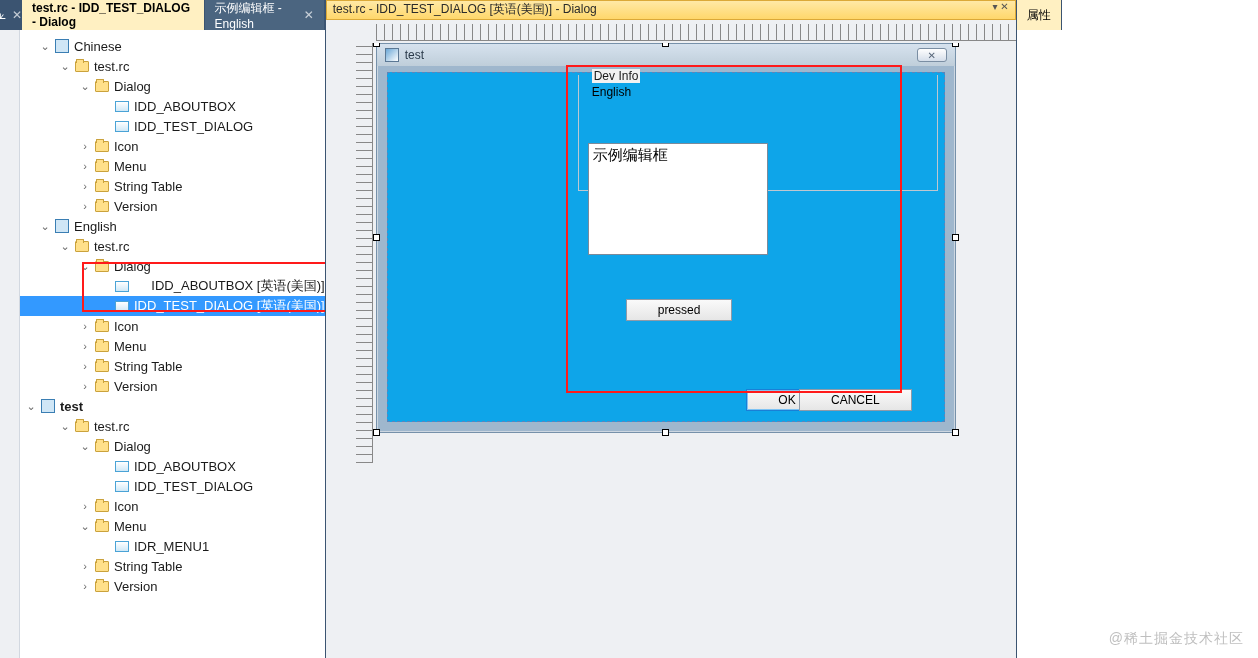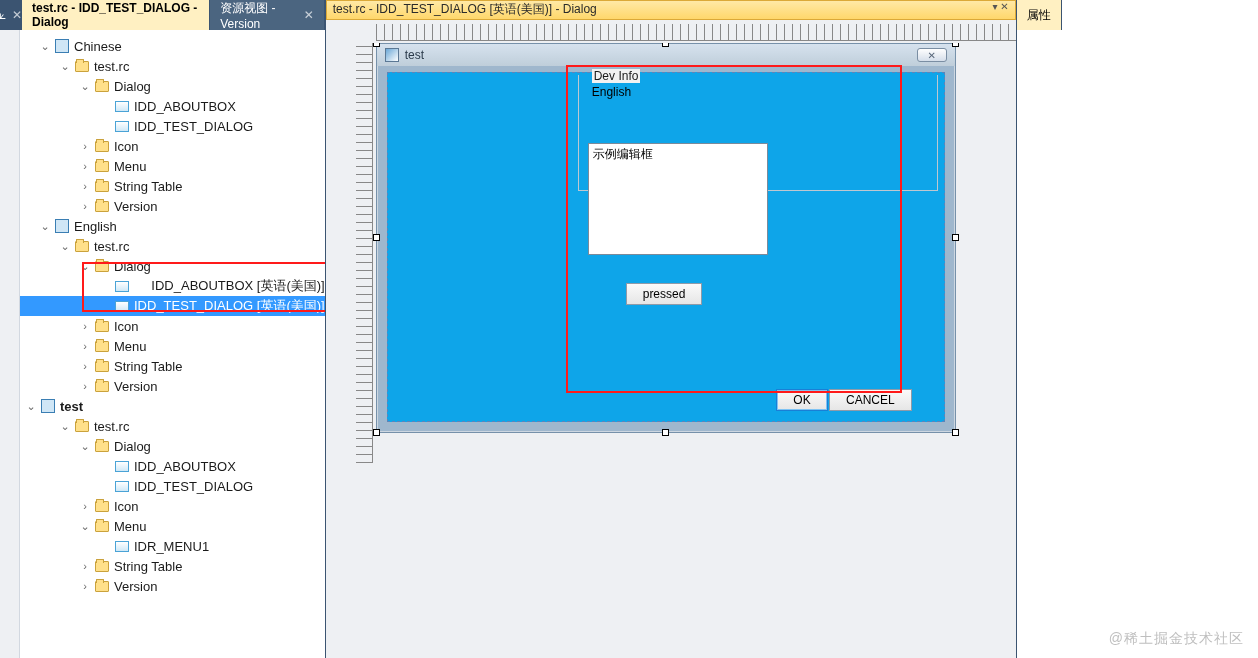--- a/index.html
+++ b/index.html
@@ -37,22 +37,22 @@
 
 .dlg-win { position: absolute; left: 42px; top: 0; width: 580px; height: 390px; border: 1px solid #7691aa; background: #9fb7cd; box-shadow: 0 0 0 1px #cdd7e1 inset; }
 .dlg-title { height: 22px; display: flex; align-items: center; padding: 0 8px; background: linear-gradient(#d6e2ee,#bfceda); color: #2a3a4a; font-size: 12px; }
 .dlg-title .logo { width: 14px; height: 14px; border: 1px solid #5b7894; background: linear-gradient(135deg,#6aa7d6,#fff); margin-right: 6px; }
 .dlg-title .close { margin-left: auto; width: 30px; height: 14px; border: 1px solid #7a8ea3; border-radius: 3px; background: linear-gradient(#fefefe,#d5deea); display: flex; align-items: center; justify-content: center; font-size: 10px; color: #58677a; }
 .dlg-client { position: absolute; left: 10px; top: 28px; right: 10px; bottom: 10px; background: #0ea5e9; border: 1px dashed #5b84ba; }
 
 .groupbox { position: absolute; left: 190px; top: 2px; width: 360px; height: 116px; border: 1px solid #bfc7d0; border-top: none; }
 .group-title { position: absolute; left: 204px; top: -4px; font-size: 12px; color: #1a1a1a; background: #f2f2f2; padding: 0 2px; }
 .group-sub { position: absolute; left: 204px; top: 12px; font-size: 12px; }
-.editbox { position: absolute; left: 200px; top: 70px; width: 180px; height: 112px; border: 1px solid #7b8a9a; background: #fff; padding: 2px 4px; font-size: 12px; }
-.btn { position: absolute; height: 22px; padding: 0 16px; font-size: 12px; background: linear-gradient(#fafafa,#e6e6e6); border: 1px solid #8f9aa8; }
+.editbox { position: absolute; left: 200px; top: 70px; width: 180px; height: 112px; border: 1px solid #7b8a9a; background: #fff; padding: 2px 4px; font-size: 15px; }
+.btn { position: absolute; height: 22px; padding: 0 31px; font-size: 12px; background: linear-gradient(#fafafa,#e6e6e6); border: 1px solid #8f9aa8; margin-top: 16px; }
 .btn.pressed { left: 238px; top: 210px; }
 .btn.ok { right: 116px; bottom: 10px; border: 1px solid #1a7fd6; box-shadow: 0 0 0 1px #7ec3f4 inset; }
 .btn.cancel { right: 32px; bottom: 10px; }
 .handle { position: absolute; width: 7px; height: 7px; background: #fff; border: 1px solid #000; }
 
 
 .right-col { width: 338px; border-left: 1px solid #3b5471; display: flex; flex-direction: row; }
 .right-tabbar { height: 30px; background: #4b6580; color: #fff; display: flex; align-items: center; }
 .right-tabbar .tab { background: #fff0c2; color: #000; }
 .right-body { flex: 1; background: #fff; position: relative; }
@@ -67,21 +67,21 @@
   <div class="left-col">
     <div class="tabbar">
       <div class="tab" style="width:22px;padding:0;justify-content:center;background:#3b5471;">
           <span>⟀</span>
           <span class="x">✕</span>
         </div>
       <div class="tab active">
           <span>test.rc - IDD_TEST_DIALOG - Dialog</span>
         </div>
       <div class="tab" style="background:#4b6580;color:#fff;">
-          <span>资源视图 - Version</span>
+          <span>示例编辑框 - English</span>
           <span class="x">✕</span>
         </div>
     </div>
     <div class="tree-wrap">
       <div class="gutter"></div>
       <div class="tree" style="position:relative;">
 
         <div class="row" style="padding-left:18px;">
             <span class="tw">⌄</span>
             <span class="ic">

